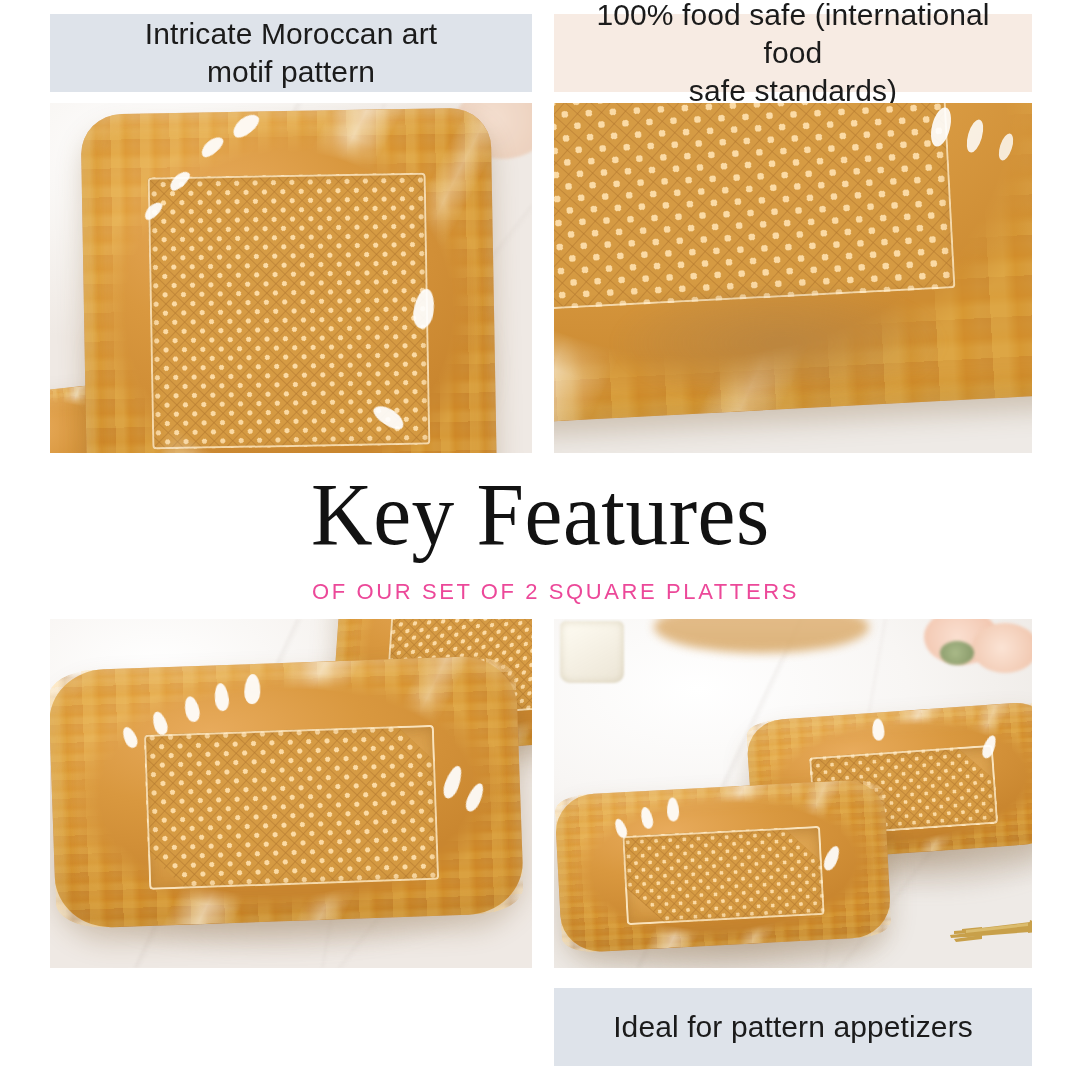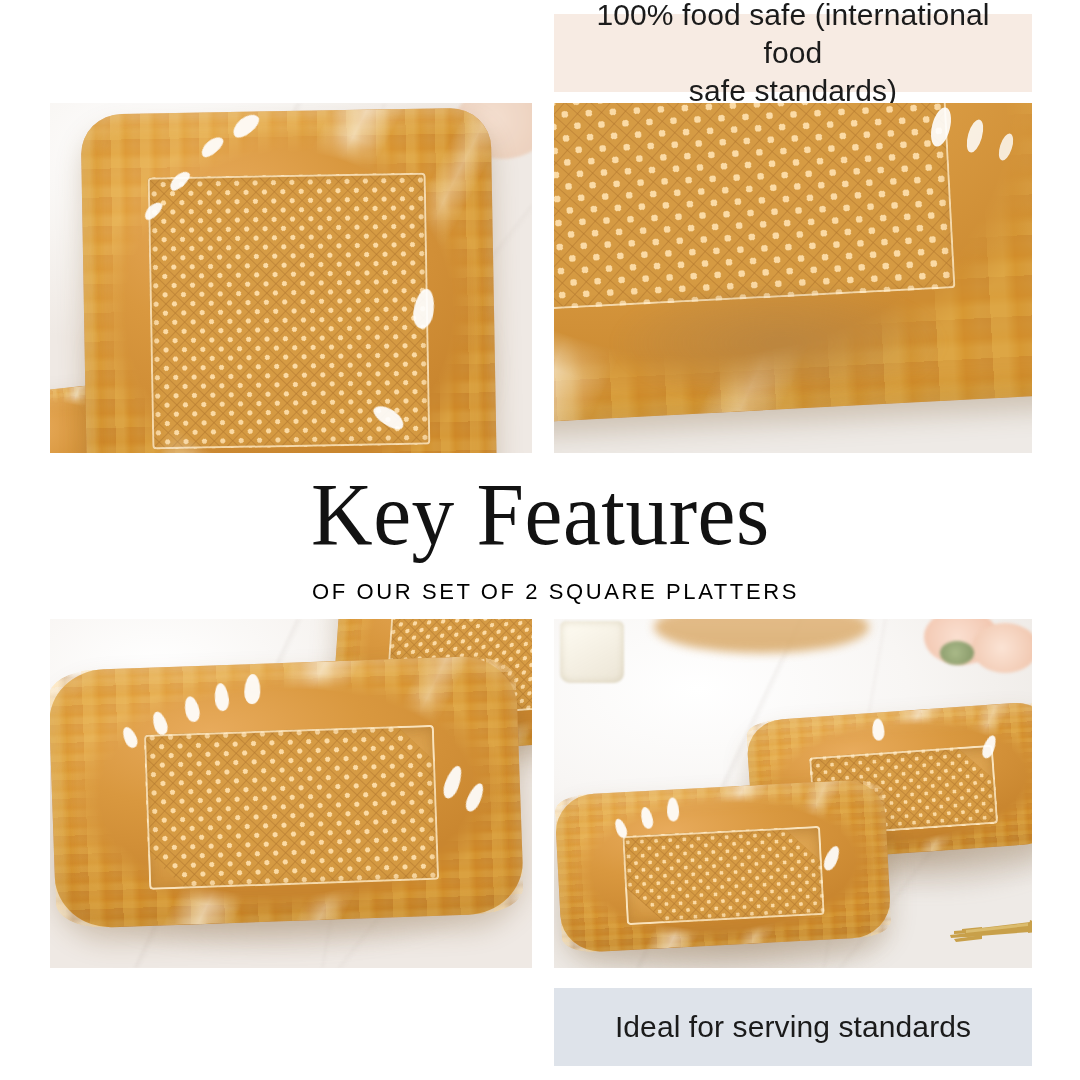--- a/index.html
+++ b/index.html
@@ -148,21 +148,21 @@
     line-height:1;
     color:#121212;
     letter-spacing:.5px;
     transform:scaleX(.97);
   }
   .kf-sub{
     margin-top:20px;
     font-family:"Liberation Sans", sans-serif;
     font-size:22px;
     letter-spacing:2.6px;
-    color:#000000;
+    color:#ec4899;
     text-transform:uppercase;
     font-weight:400;
     margin-left:31px;
   }
 
   
   .glass{
     position:absolute;left:6px;top:2px;width:64px;height:62px;border-radius:6px 6px 10px 10px;
     background:linear-gradient(150deg, rgba(255,252,242,.95), rgba(232,224,206,.85));
     box-shadow:inset 0 0 8px rgba(200,190,160,.6);
@@ -173,20 +173,26 @@
     position:absolute;left:100px;top:-18px;width:215px;height:52px;border-radius:50%;
     background:linear-gradient(180deg,#e2b57b,#d7a765);filter:blur(5px);opacity:.85;
   }
   .fork{position:absolute;right:-4px;bottom:12px;width:132px;height:56px;}
 </style>
 </head>
 <body>
 
 <div class="sheet">
 
+  <div class="banner b-tl">
+    <span>
+      <span>Intricate Moroccan art</span>
+      <span>motif pattern</span>
+    </span>
+  </div>
 
   <div class="photo p-tl">
     <div class="surface"></div>
     <div class="veins"></div>
 
     <div class="platter" style="left:-66px;top:286px;width:150px;height:140px;transform:rotate(-6deg);">
       <div class="body"></div>
       <div class="rim"></div>
       <div class="gloss"></div>
     </div>
@@ -327,16 +333,16 @@
         <path d="M46 35 L76 32 L76 36 L47 38 Z"></path>
         <path d="M50 39 L78 35 L78 39 L52 42 Z"></path>
       </g>
       <g fill="#e3c87e" opacity=".7">
         <path d="M62 30 L124 23 L124 26 L62 33 Z"></path>
       </g>
     </svg>
   </div>
 
   <div class="banner b-br">
-    <span>Ideal for serving standards</span>
+    <span>Ideal for pattern appetizers</span>
   </div>
 
 </div>
 
 </body></html>

